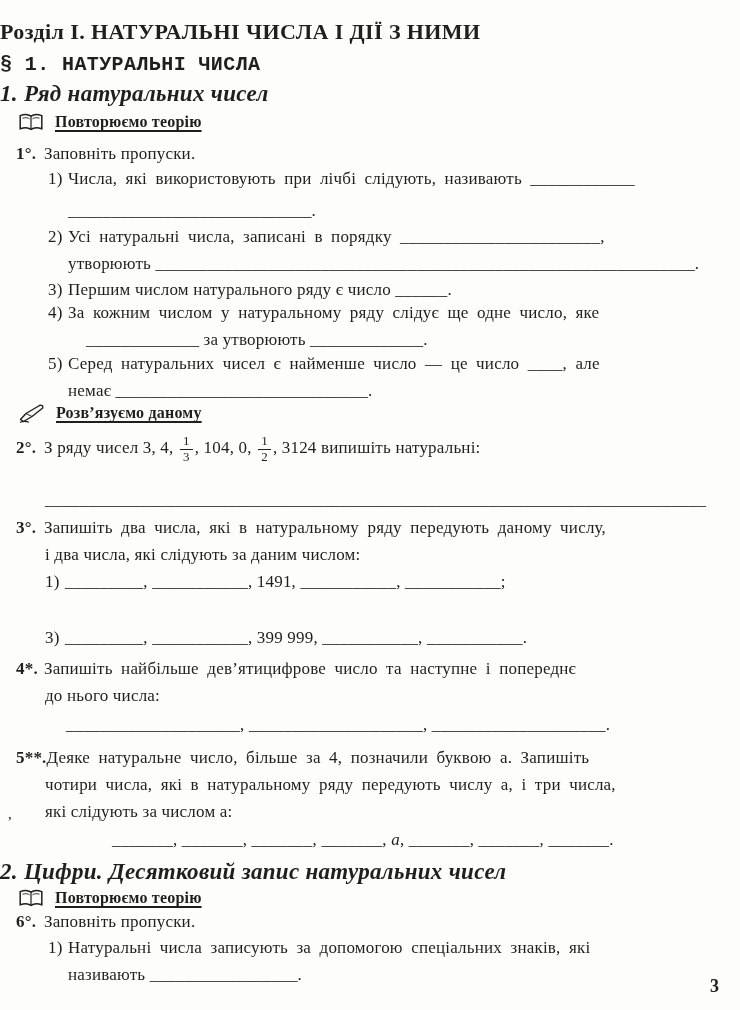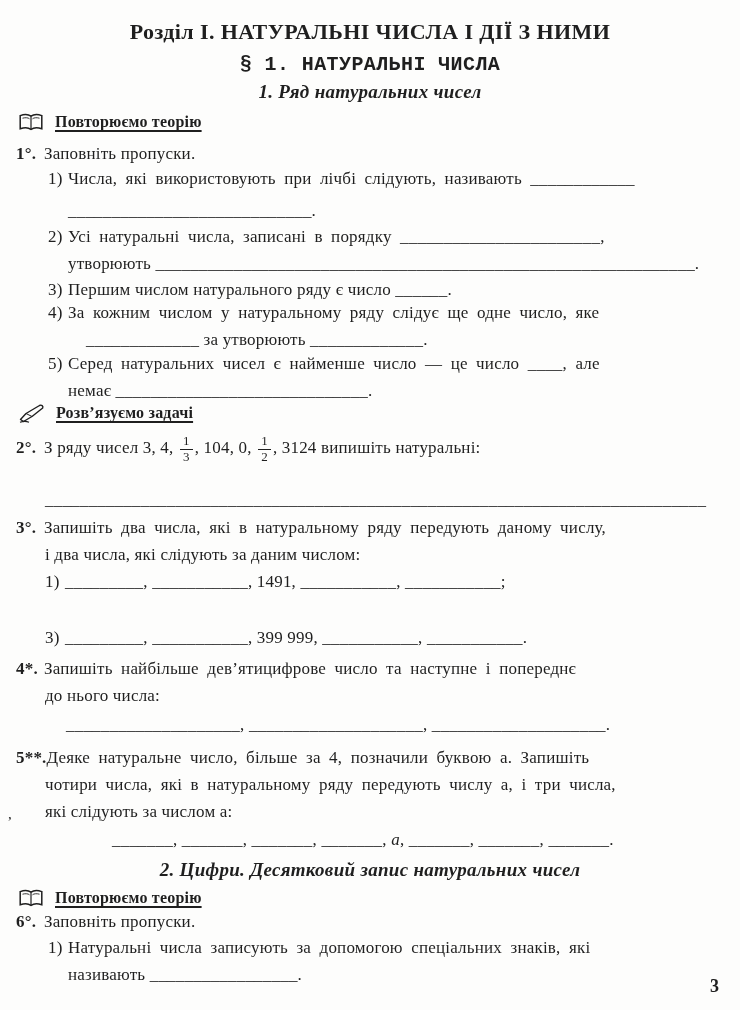--- a/index.html
+++ b/index.html
@@ -5,24 +5,24 @@
   html,body{margin:0;padding:0;}
   body{
     width:740px;height:1010px;
     background:#fdfdfc;
     font-family:"Liberation Serif","DejaVu Serif",serif;
     color:#1f1f1f;
     overflow:hidden;
   }
   .page{position:relative;width:740px;height:1010px;}
   .ln{position:absolute;white-space:nowrap;font-size:17px;letter-spacing:.2px;line-height:1.25;}
-  .center{left:0;right:0;text-align:center;white-space:normal;}
+  .center{left:0;right:0;text-align:left;white-space:normal;}
   .t-chapter{font-size:22px;font-weight:bold;letter-spacing:.4px;}
   .t-section{font-size:20px;font-weight:bold;letter-spacing:.4px;font-family:Liberation Mono, monospace;}
-  .t-topic{font-size:19px;font-weight:bold;font-style:italic;letter-spacing:.3px;}
+  .t-topic{font-size:23px;font-weight:bold;font-style:italic;letter-spacing:.3px;}
   .hdr{position:absolute;left:18px;white-space:nowrap;}
   .hdr .lbl{
     font-size:16px;font-weight:bold;letter-spacing:.2px;
     text-decoration:underline;text-underline-offset:3px;text-decoration-thickness:1.5px;
     margin-left:7px;vertical-align:middle;
   }
   .hdr svg{vertical-align:middle;}
   .ex-num{font-weight:bold;display:inline-block;min-width:28px;}
   .it-num{display:inline-block;width:20px;}
   .wide{word-spacing:4px;}
@@ -79,21 +79,21 @@
     <span class="it-num">5)</span><span>Серед натуральних чисел є найменше число — це число ____, але</span>
   </div>
   <div class="ln" style="top:380px;left:68px">немає _____________________________.</div>
 
   <div class="hdr" style="top:403px">
     <svg width="27" height="20" viewBox="0 0 27 20">
       <path d="M2.5 16.5 L8 10.5 L21.5 2.5 C23.5 1.5 25.5 3 24.7 5 L14 13.5 L5.5 18.5 Z" fill="none" stroke="#1f1f1f" stroke-width="1.4" stroke-linejoin="round"></path>
       <path d="M8 10.5 L14 13.5" fill="none" stroke="#1f1f1f" stroke-width="1"></path>
       <path d="M2 19.2 Q7 17.6 11 19.2" fill="none" stroke="#1f1f1f" stroke-width="1.2"></path>
     </svg>
-    <span class="lbl">Розв’язуємо задачі</span>
+    <span class="lbl">Розв’язуємо даному</span>
   </div>
 
   <div class="ln" style="top:434px;left:16px">
     <span class="ex-num">2°.</span><span>З ряду чисел 3, 4, </span><span class="frac"><span class="fnum">1</span><span class="fden">3</span></span><span>, 104, 0, </span><span class="frac"><span class="fnum">1</span><span class="fden">2</span></span><span>, 3124 випишіть натуральні:</span>
   </div>
   <div class="ln" style="top:489px;left:45px">____________________________________________________________________________</div>
 
   <div class="ln wide" style="top:517px;left:16px">
     <span class="ex-num">3°.</span><span>Запишіть два числа, які в натуральному ряду передують даному числу,</span>
   </div>

